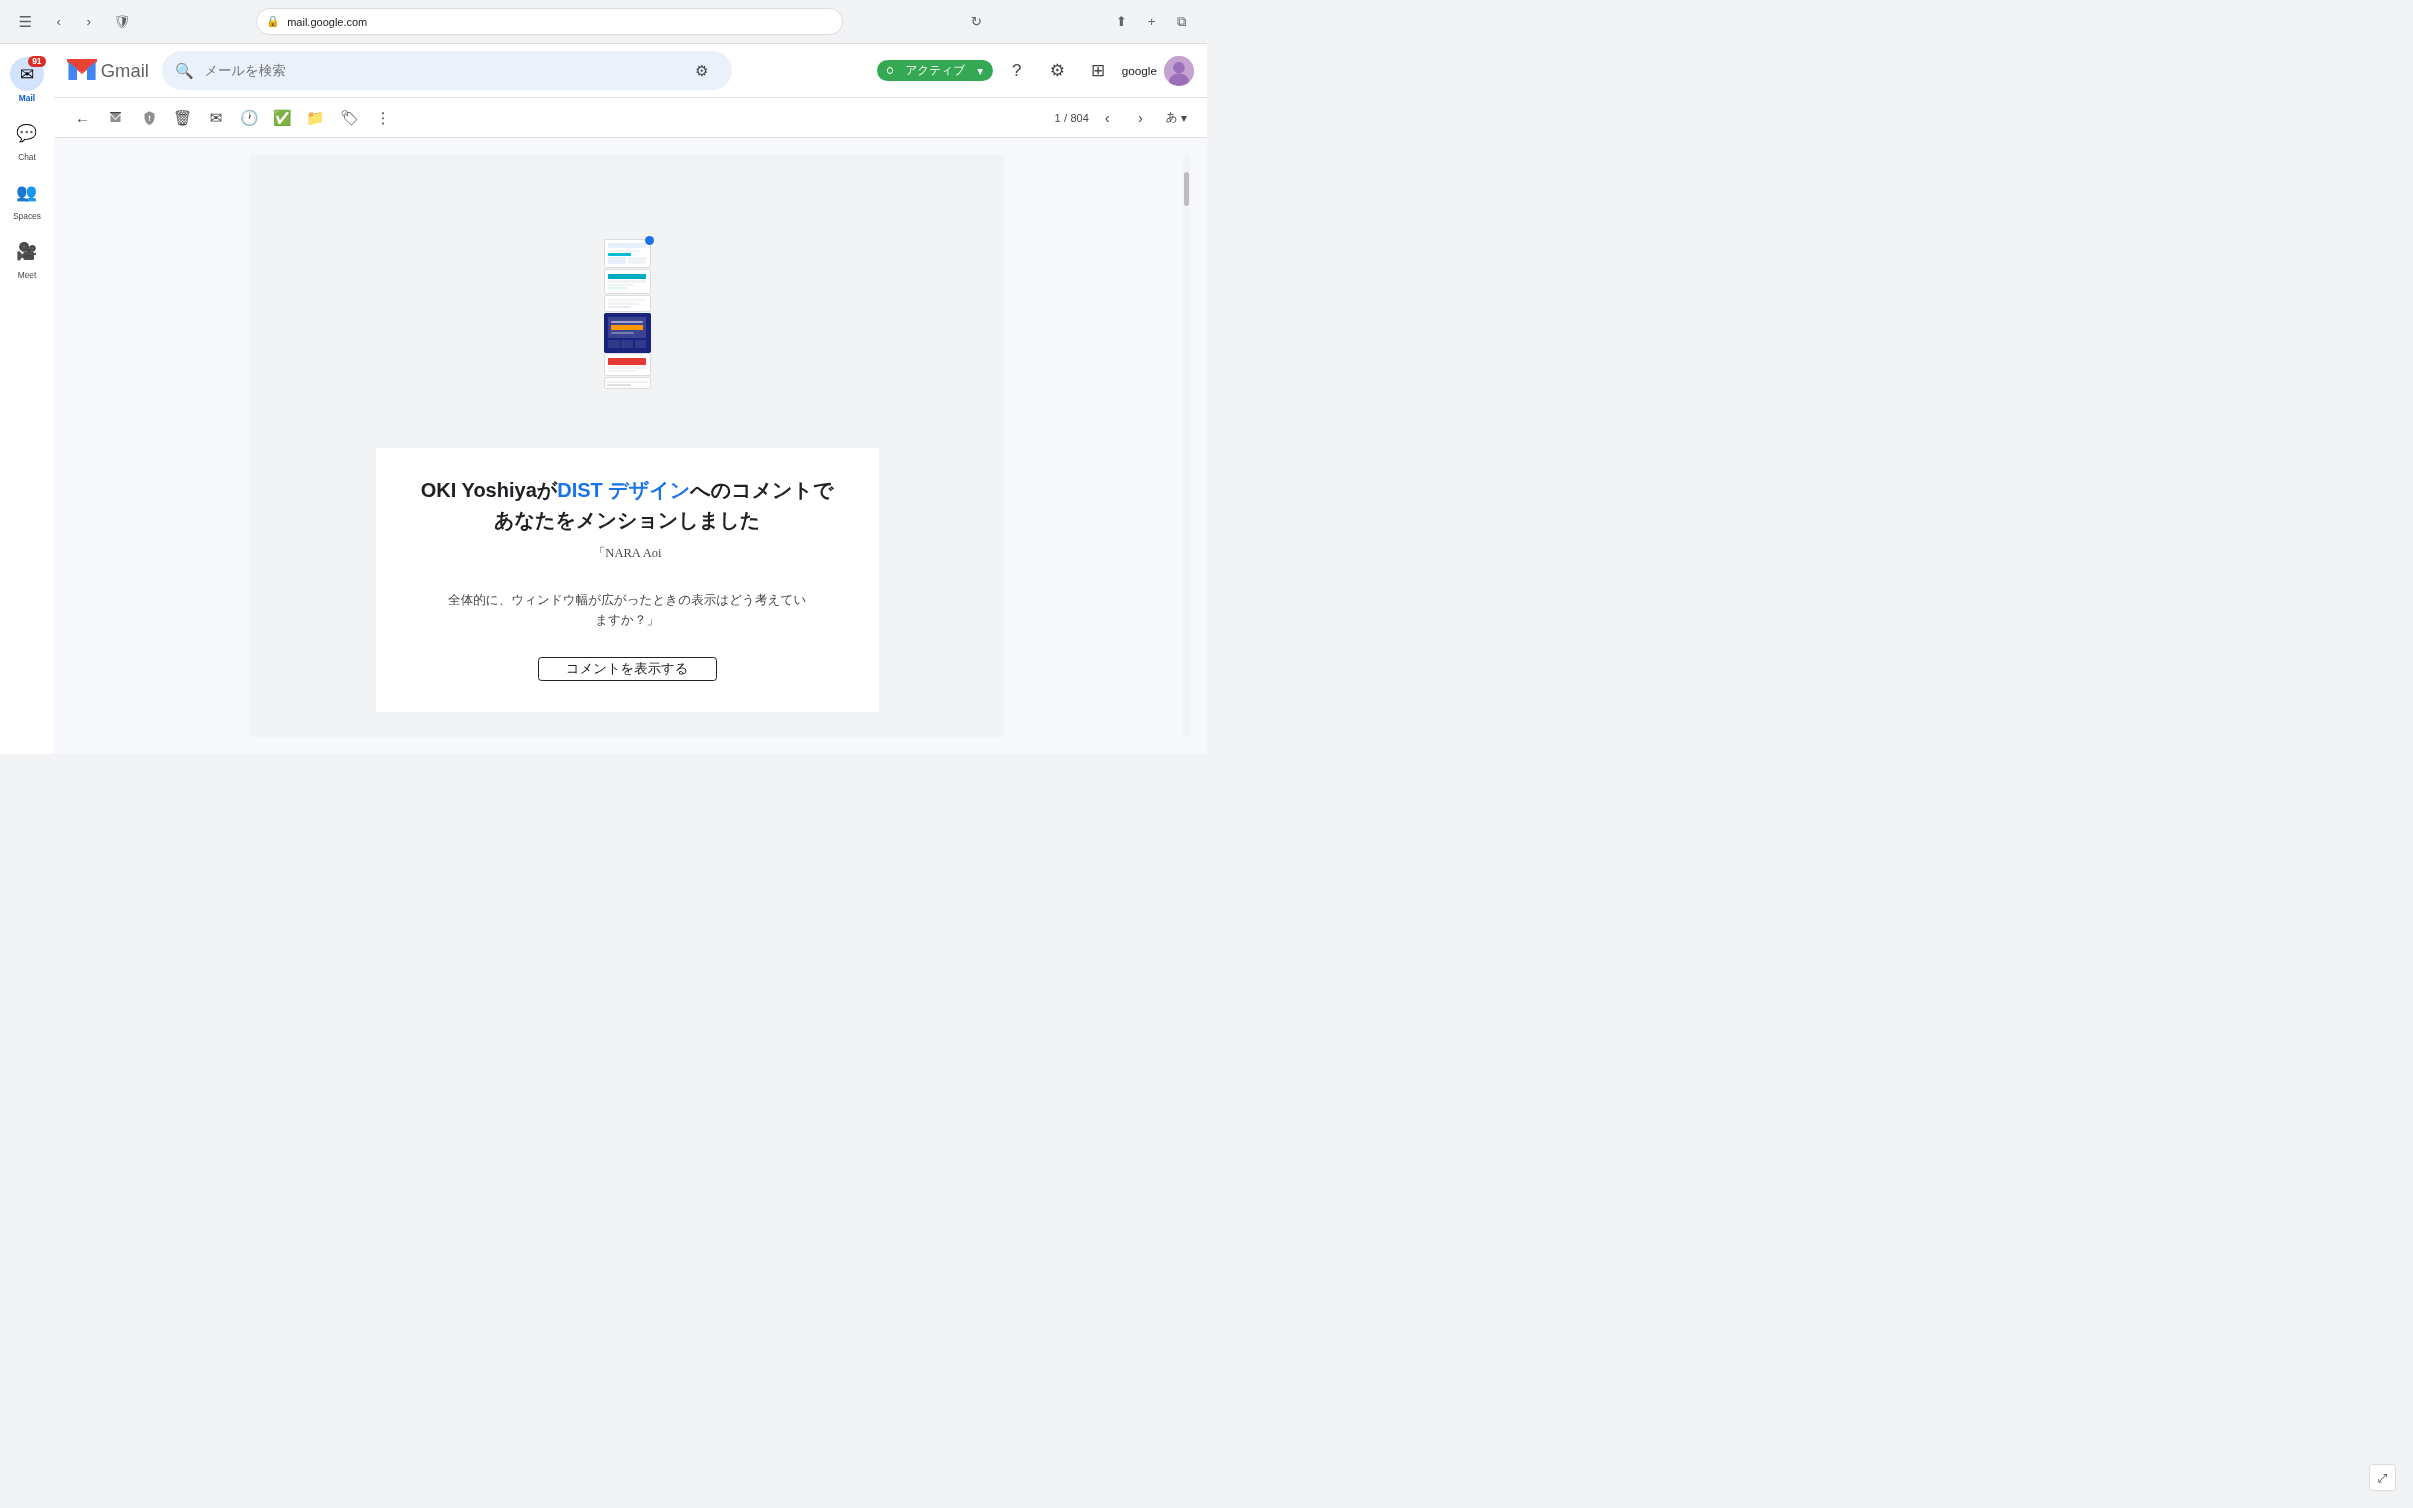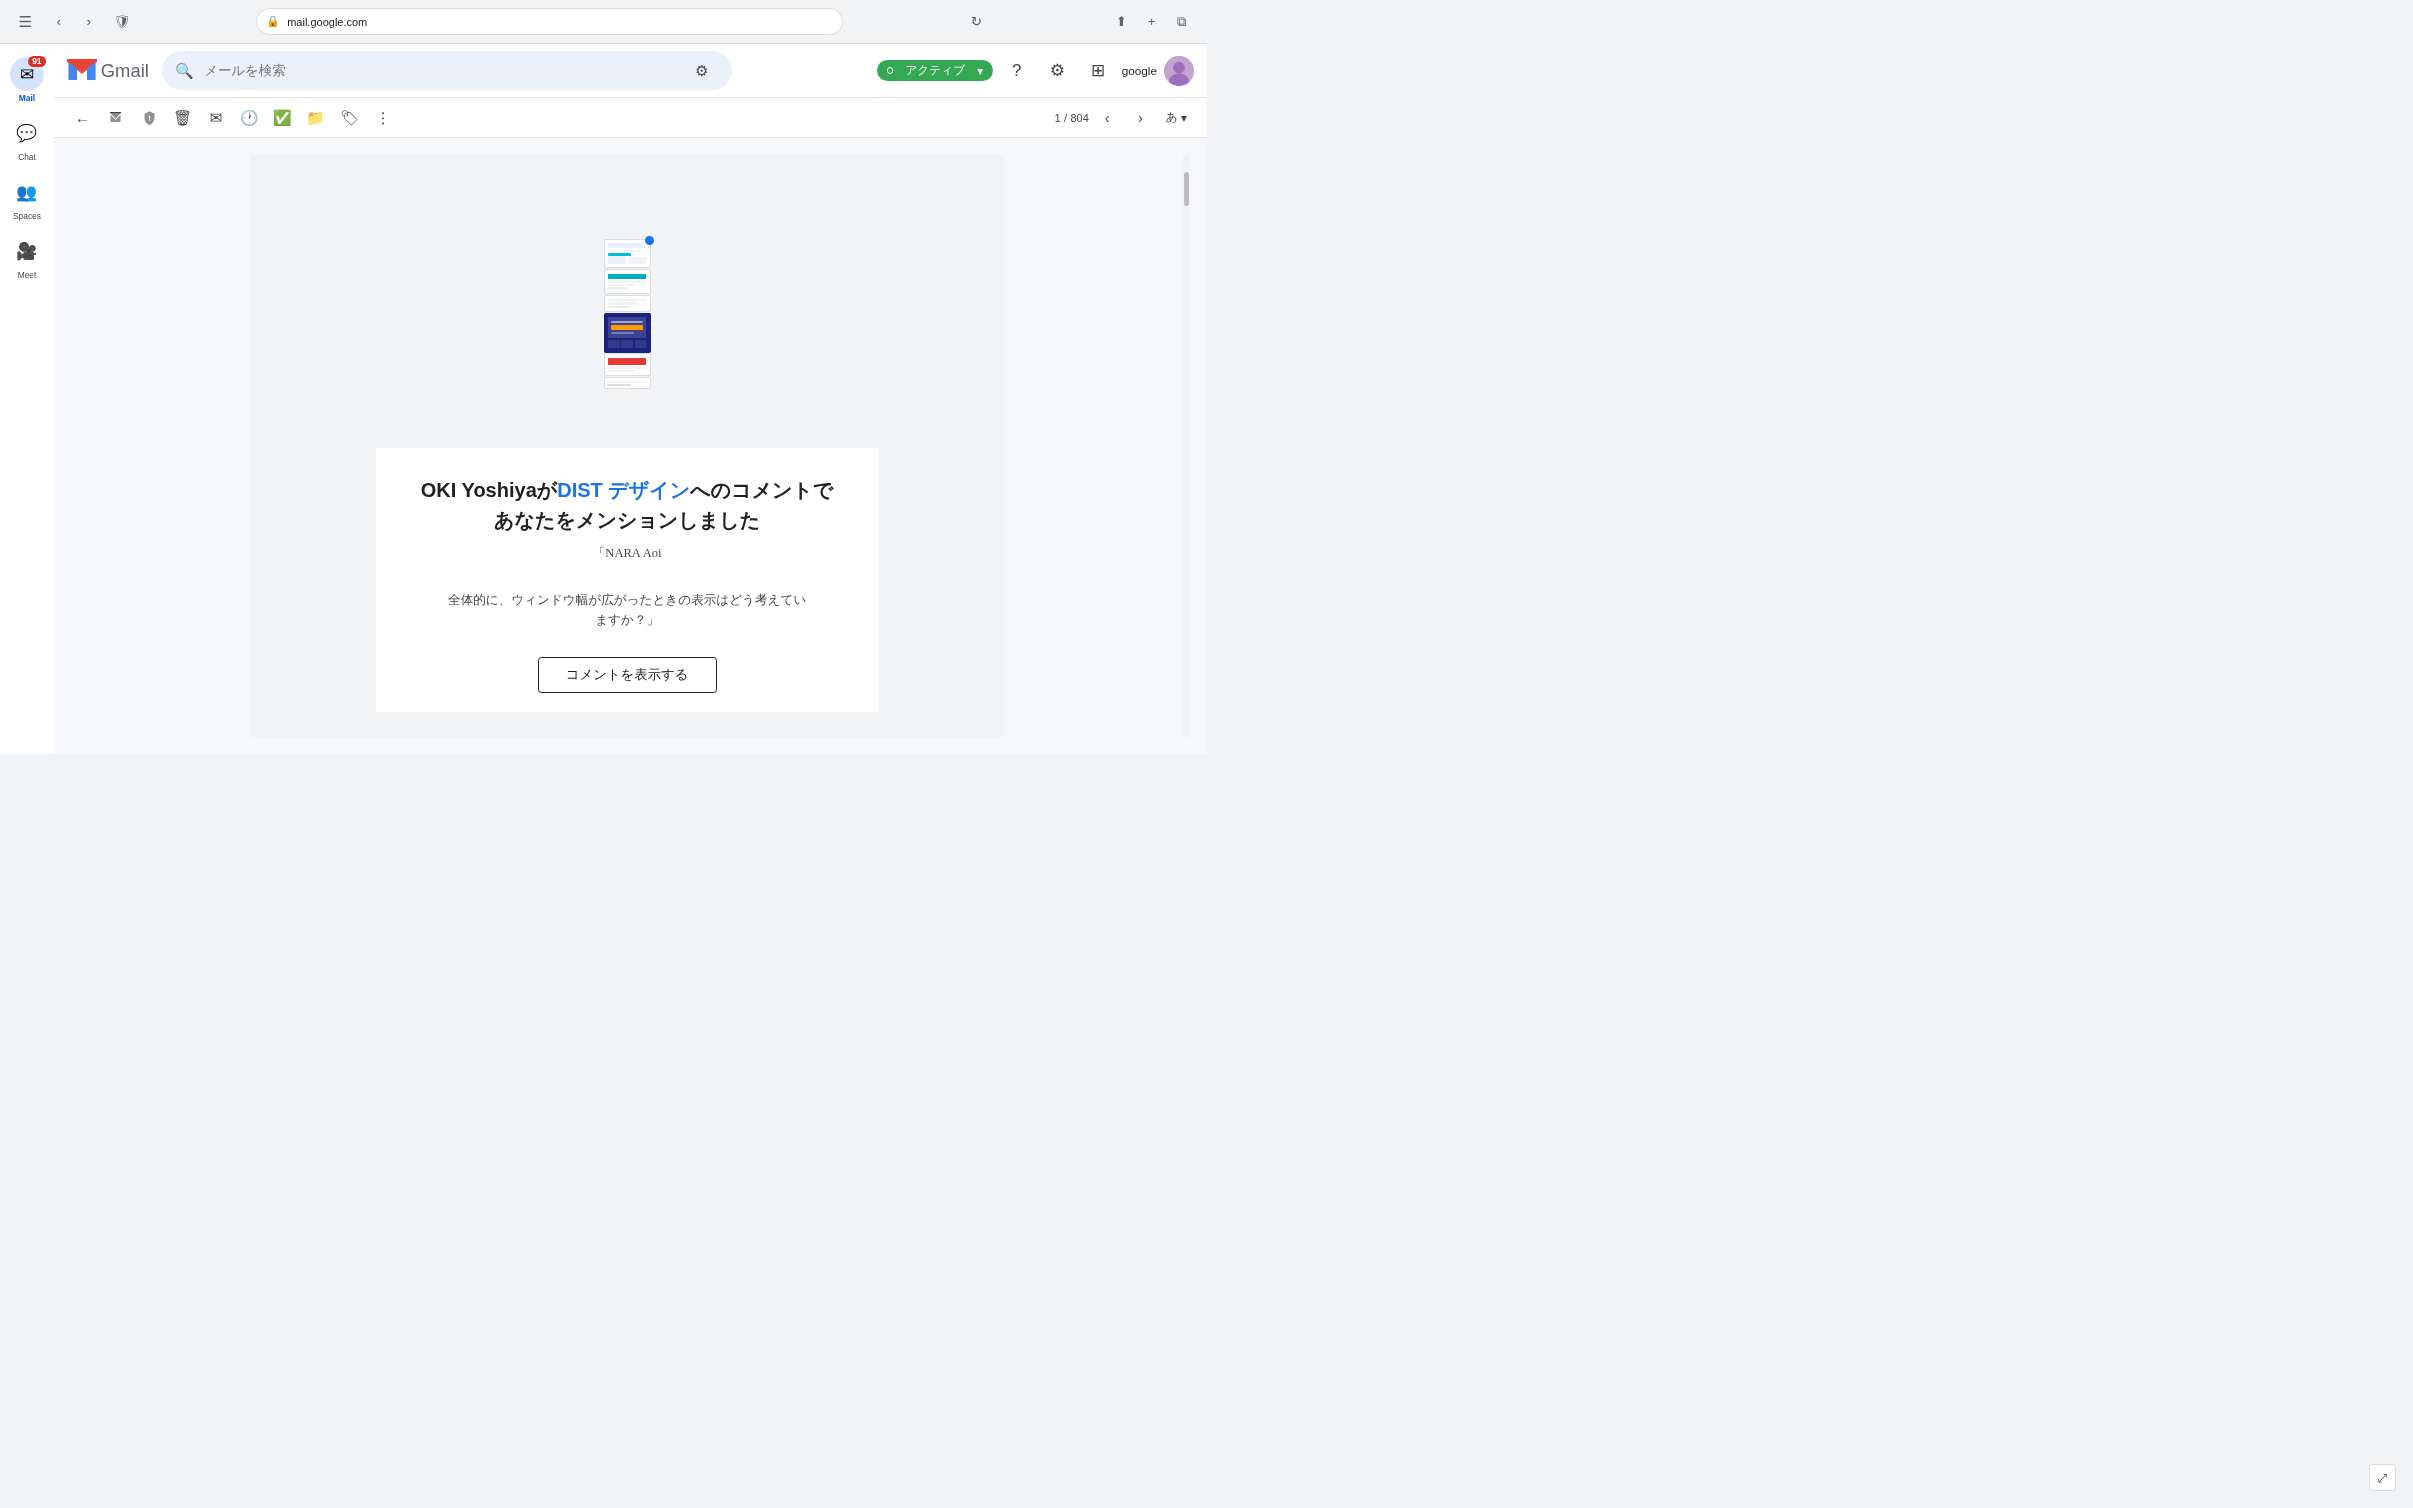--- a/index.html
+++ b/index.html
@@ -344,21 +344,21 @@
       font-size: 12.6px;
       color: #444746;
       line-height: 1.6;
       margin-bottom: 27px;
     }
 
     .cta-button {
       display: inline-block;
       border: 1.7px solid #202124;
       border-radius: 3.4px;
-      padding: 8px 27px;
+      padding: 2px 27px;
       font-size: 13.4px;
       font-weight: 500;
       color: #202124;
       cursor: pointer;
       background: white;
       text-decoration: none;
     }
 
     
     .right-scrollbar {

